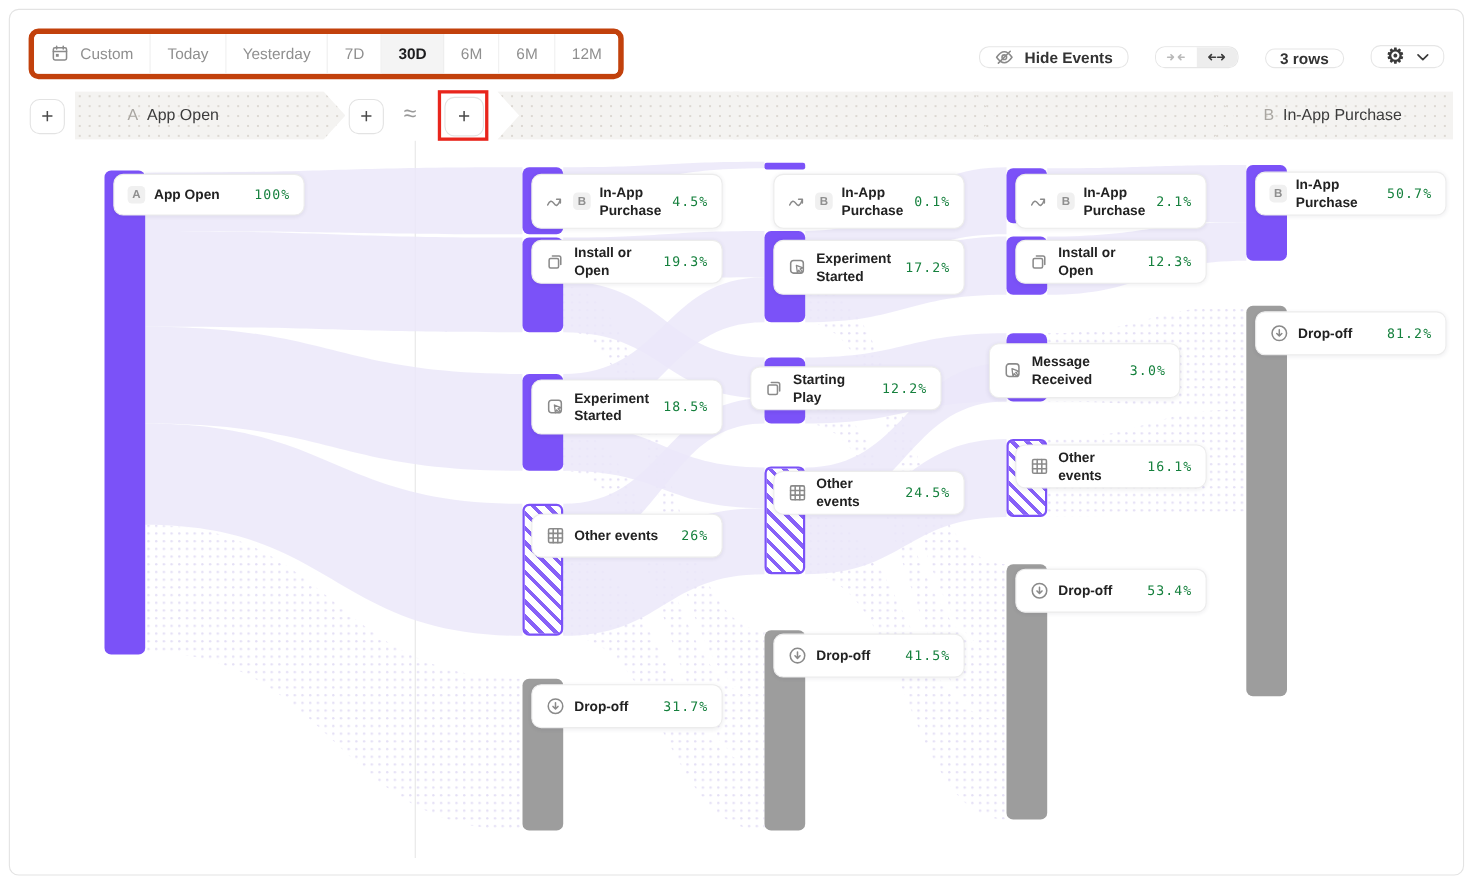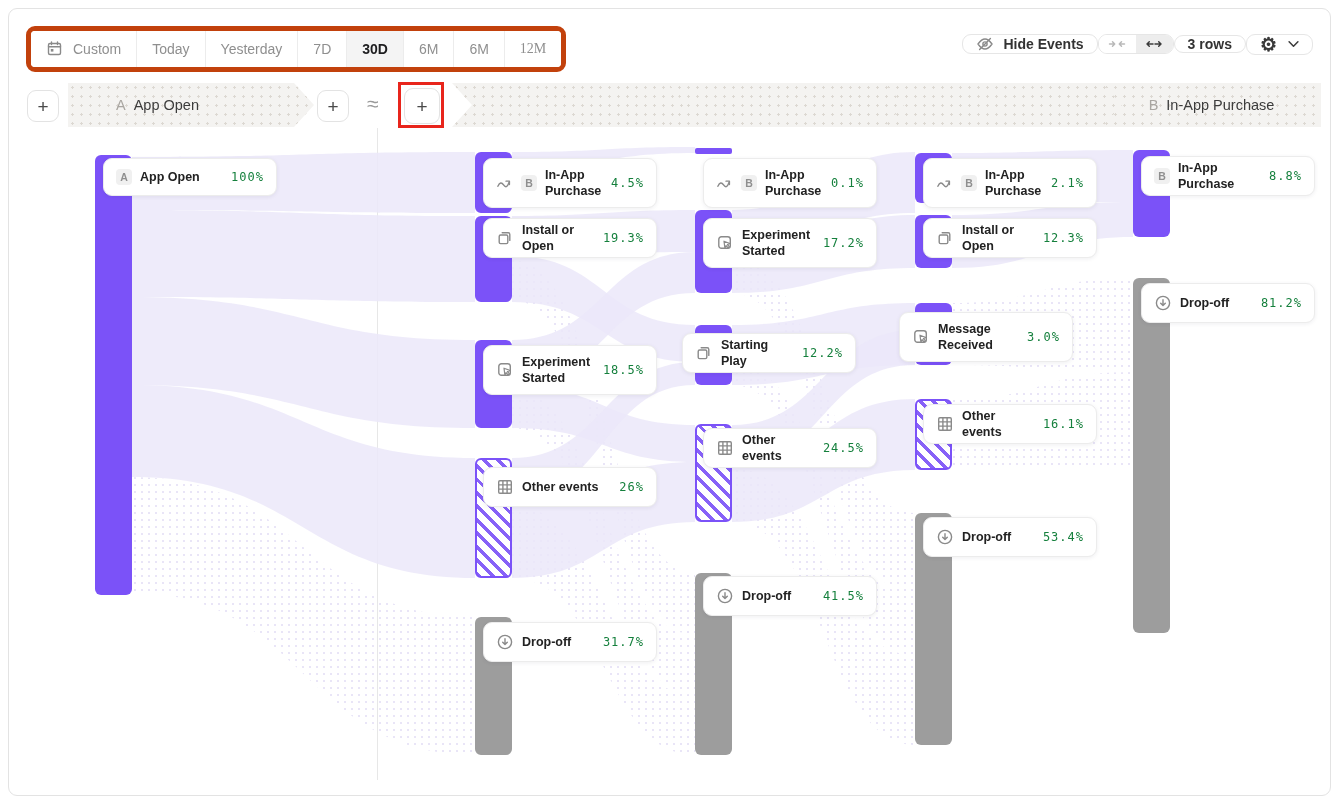--- a/index.html
+++ b/index.html
@@ -3,23 +3,23 @@
 <meta charset="utf-8">
 <style>
   html,body{margin:0;padding:0;background:#fff;}
   body{font-family:"Liberation Sans",sans-serif;-webkit-font-smoothing:antialiased;}
   .stage{position:relative;width:1339px;height:804px;background:#fff;overflow:hidden;}
   .frame{position:absolute;left:8px;top:8px;width:1321px;height:786px;border:1px solid #e3e3e3;border-radius:9px;background:#fff;}
 
   
   .seg-group{position:absolute;left:26px;top:26px;height:36px;display:flex;border:5px solid #c2410c;border-radius:9px;overflow:hidden;background:#fff;align-items:stretch;z-index:30;}
   .seg{display:flex;align-items:center;gap:9px;padding:0 15px;font-size:14px;color:#8f8f8f;border-right:1px solid #ececec;cursor:pointer;white-space:nowrap;background:#fff;}
-  .seg:last-child{border-right:none;font-family:Liberation Serif, serif;}
+  .seg:last-child{border-right:none;}
   .seg.active{background:#f4f4f4;color:#1d1d1f;font-weight:700;}
-  .right-tools{position:absolute;right:26px;top:26px;height:36px;display:flex;gap:0;align-items:center;z-index:30;}
+  .right-tools{position:absolute;right:26px;top:26px;height:36px;display:flex;gap:24px;align-items:flex-end;z-index:30;}
   .tool-btn{display:flex;align-items:center;gap:9px;padding:0 13px;border:1px solid #e6e6e6;border-radius:9px;font-size:14px;color:#333;font-weight:600;background:#fff;cursor:pointer;white-space:nowrap;}
   .arrow-seg{display:flex;border:1px solid #e6e6e6;border-radius:9px;overflow:hidden;}
   .arrow-cell{width:37px;display:flex;align-items:center;justify-content:center;cursor:pointer;background:#fff;}
   .arrow-cell.sel{background:#ededed;}
   .caret{margin-left:2px;display:flex;align-items:center;}
 
   
   .add-btn{position:absolute;width:30px;height:30px;border:1px solid #e3e3e3;border-radius:9px;background:#fff;display:flex;align-items:center;justify-content:center;font-size:19px;color:#4a4a4a;cursor:pointer;z-index:22;line-height:1;}
   .band{position:absolute;top:83px;height:44px;background-color:#f4f3f1;background-image:radial-gradient(#dcd8d2 1px,transparent 1.2px);background-size:9px 9px;display:flex;align-items:center;font-size:14.5px;color:#3c3c3c;z-index:10;}
   .band .letter{color:#a9a6a1;margin-right:8px;}
@@ -358,21 +358,21 @@
             <path d="M9 5.8v5.4M6.7 9.2L9 11.5l2.3-2.3"></path>
           </svg>
         </span>
         <span class="lbl">Drop-off</span>
         <span class="val">53.4%</span>
       </div>
       <div class="bar event" style="left: 1133px; top: 150px; height: 87px;"></div>
       <div class="card" style="left: 1141px; top: 156px; height: 40px;">
         <span class="badge">B</span>
         <span class="lbl">In-App Purchase</span>
-        <span class="val">8.8%</span>
+        <span class="val">50.7%</span>
       </div>
       <div class="bar dropoff" style="left: 1133px; top: 278px; height: 355px;"></div>
       <div class="card" style="left: 1141px; top: 283px; height: 40px;">
         <span class="nicon">
           <svg width="18" height="18" viewBox="0 0 18 18" fill="none" stroke="#8a8a8a" stroke-width="1.4" stroke-linecap="round" stroke-linejoin="round">
             <circle cx="9" cy="9" r="6.6"></circle>
             <path d="M9 5.8v5.4M6.7 9.2L9 11.5l2.3-2.3"></path>
           </svg>
         </span>
         <span class="lbl">Drop-off</span>

